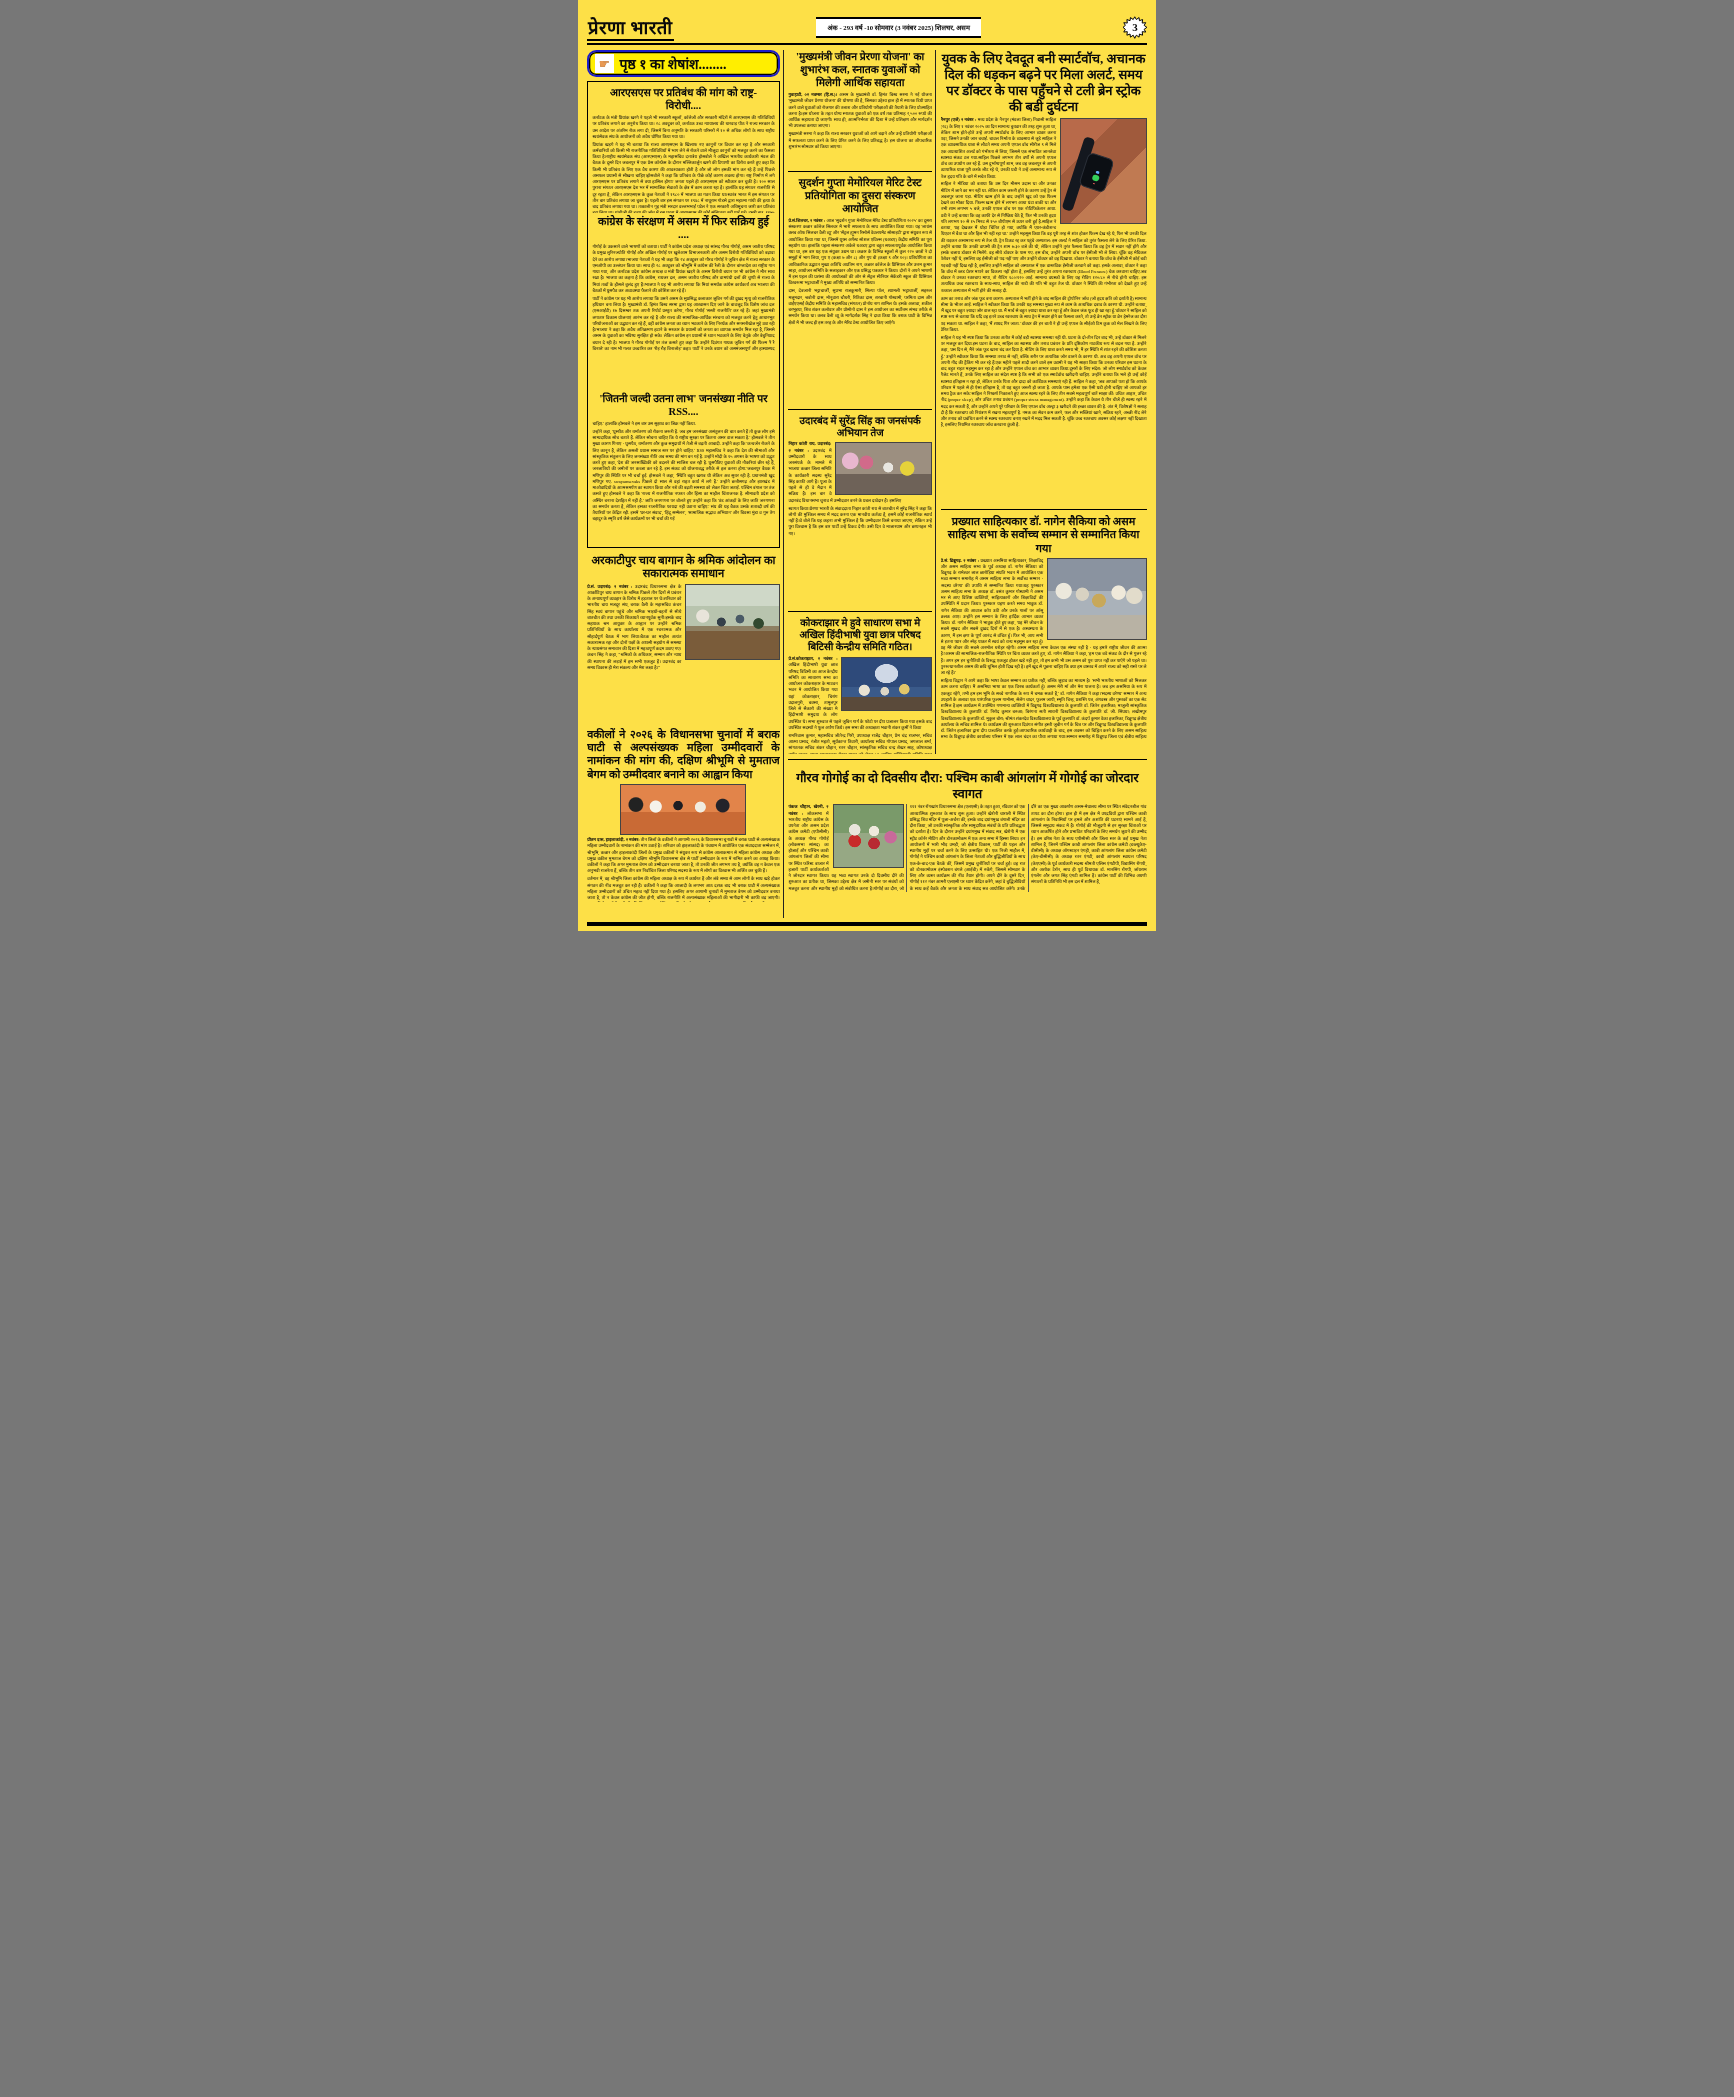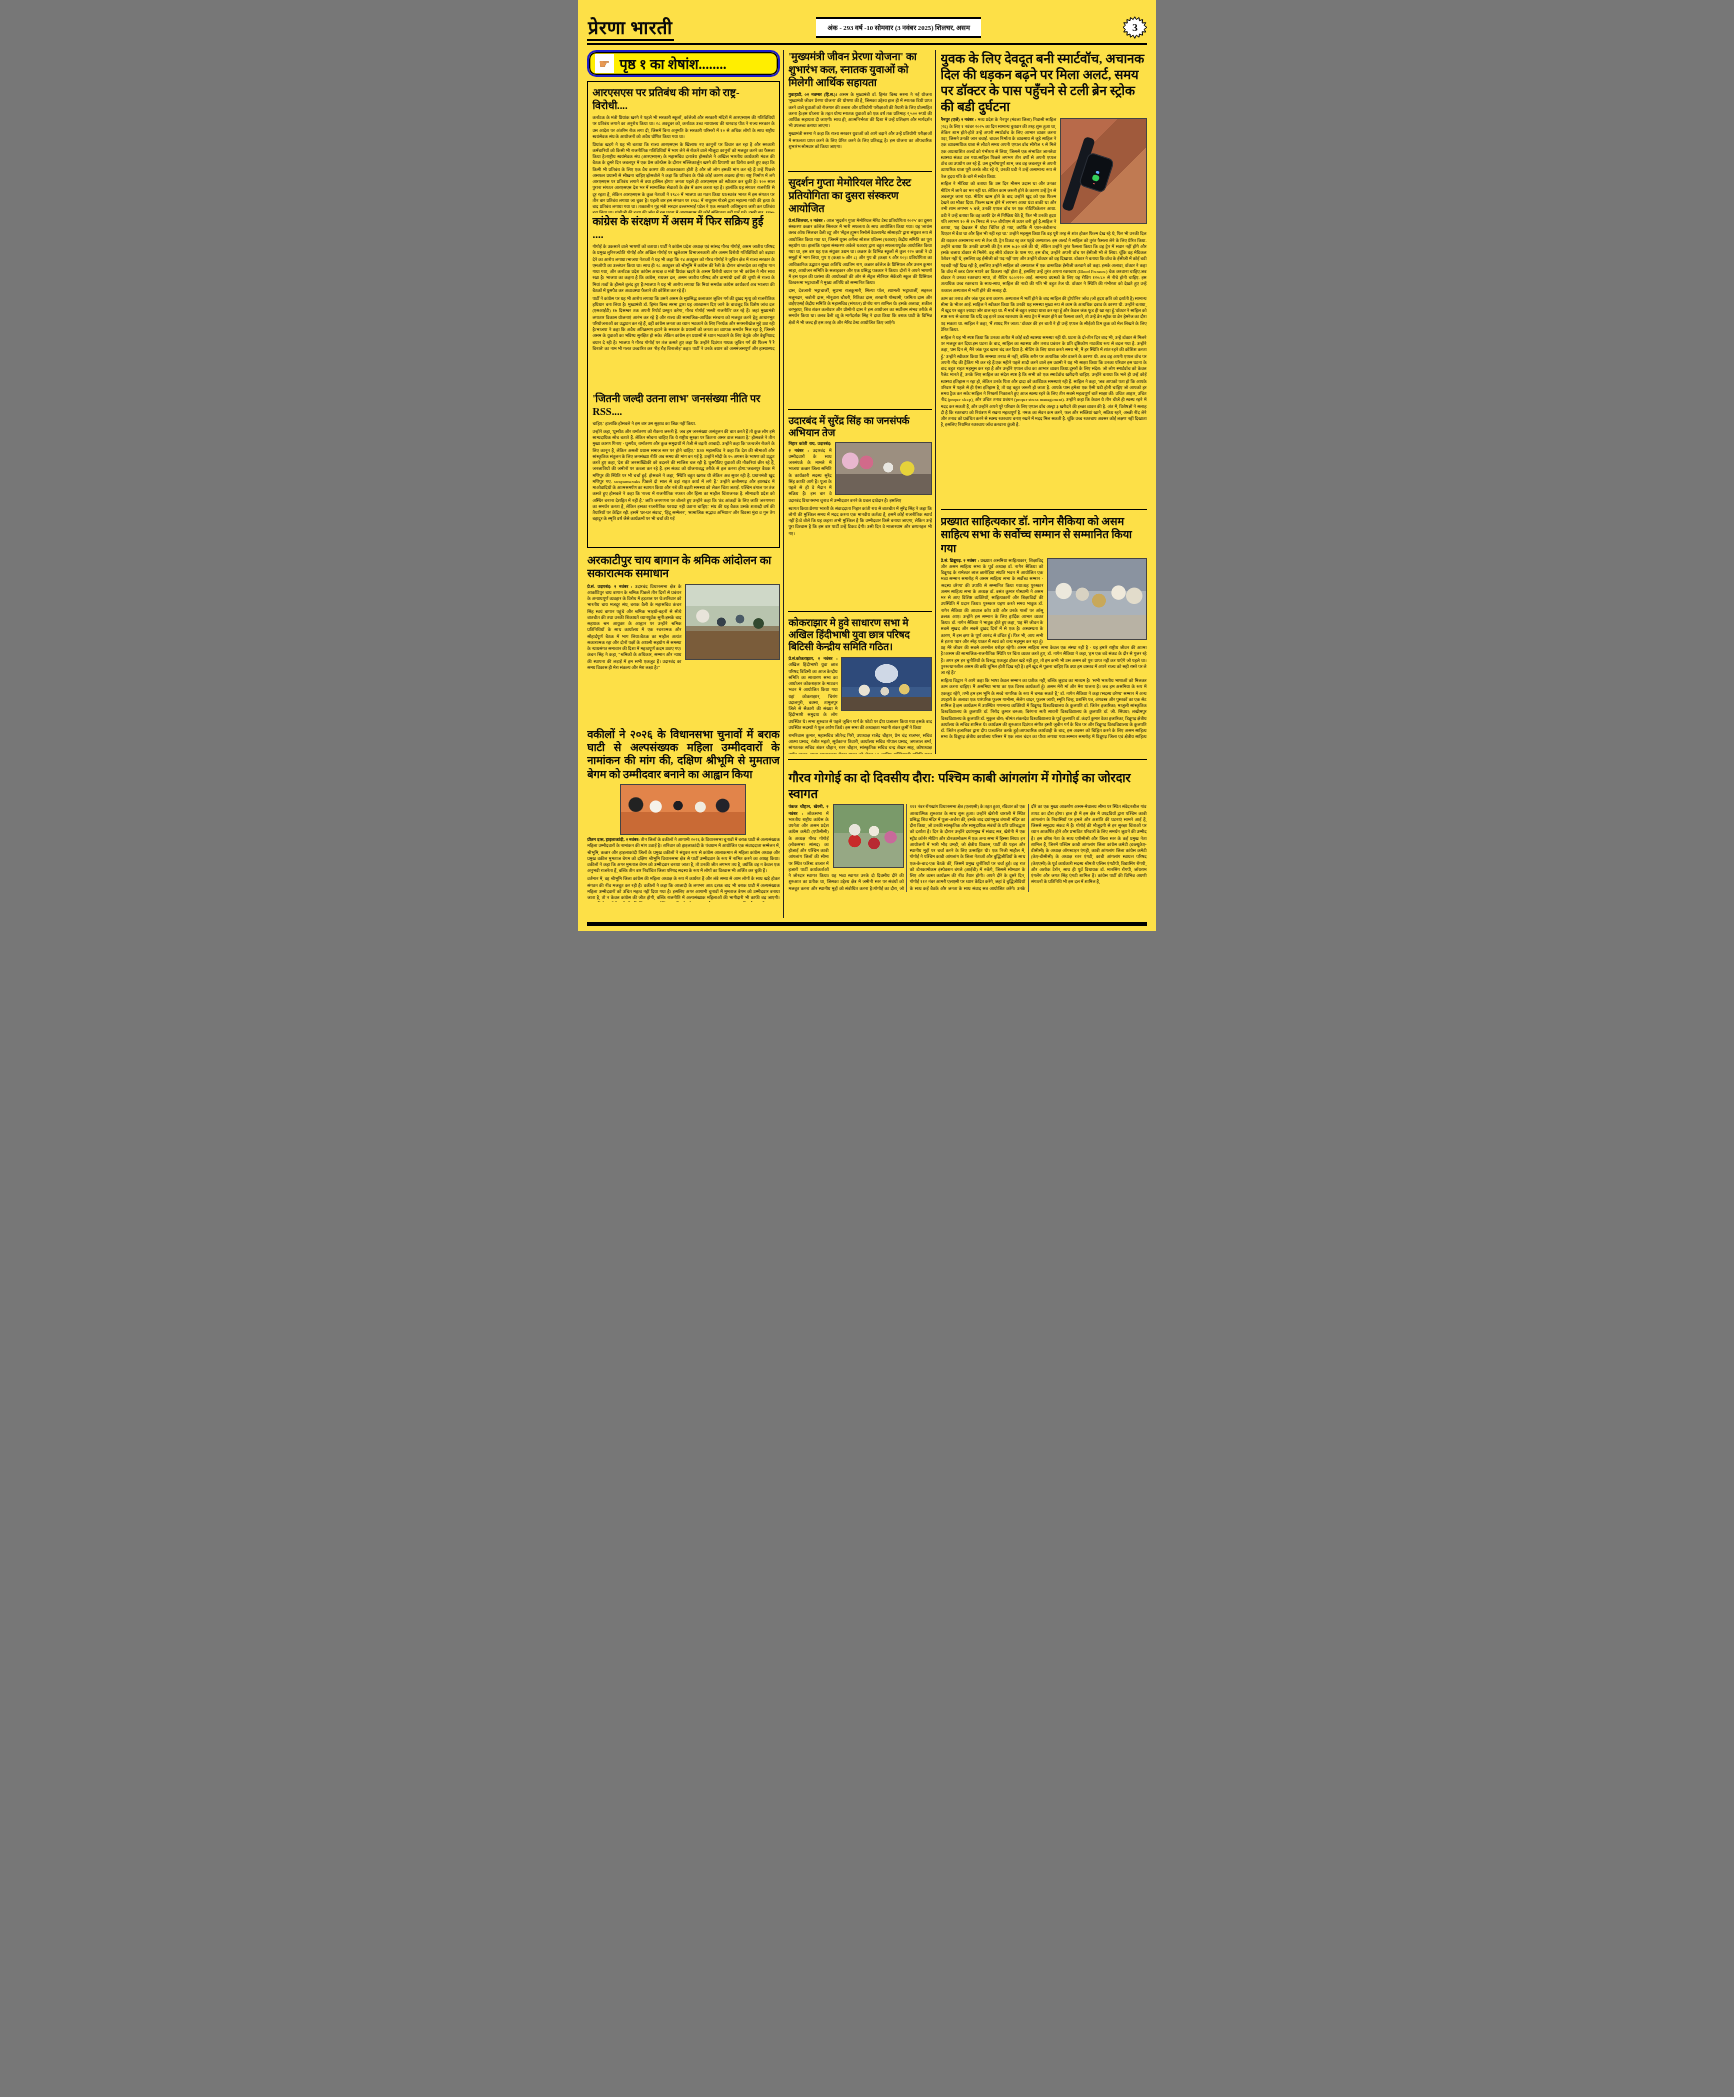--- a/index.html
+++ b/index.html
@@ -32,21 +32,21 @@
     grid-template-columns:197px 148px 206px;
     grid-template-rows:auto auto;
     column-gap:4.2px; row-gap:4.2px;
   }
   .col-left  { grid-column:1; grid-row:1 / 3; border-right:0.4px solid #222; padding-right:3.4px; }
   .col-mid   { grid-column:2; grid-row:1; border-right:0.4px solid #222; padding-right:3.4px; }
   .col-right { grid-column:3; grid-row:1; }
   .bottom-strip { grid-column:2 / 4; grid-row:2; border-top:0.8px solid #000; padding-top:10px; }
   
   article { overflow:hidden; position:relative; }
-  .hl { font-weight:bold; line-height:1.22; margin:1.7px 0 2.5px 0; }
+  .hl { font-weight:bold; text-align:center; line-height:1.22; margin:1.7px 0 2.5px 0; }
   .body-txt { font-size:4.4px; line-height:1.42; text-align:justify; }
   .body-txt p { margin-bottom:1.7px; text-indent:0; }
   .sep { height:0.8px; background:#000; margin:3.4px 0; }
   .photo { border:0.4px solid #444; }
   .ph-r { float:right; margin:0.8px 0 1.7px 3.4px; }
   
   .cont-box {
     background:#ffee00; border:2.5px solid #1d1dc9; border-radius:9.2px;
     height:27px; display:flex; align-items:center; gap:5.9px; padding:2.5px 5.9px; margin-bottom:4.2px;
     box-shadow:inset 0 0 0 1.3px #000;

